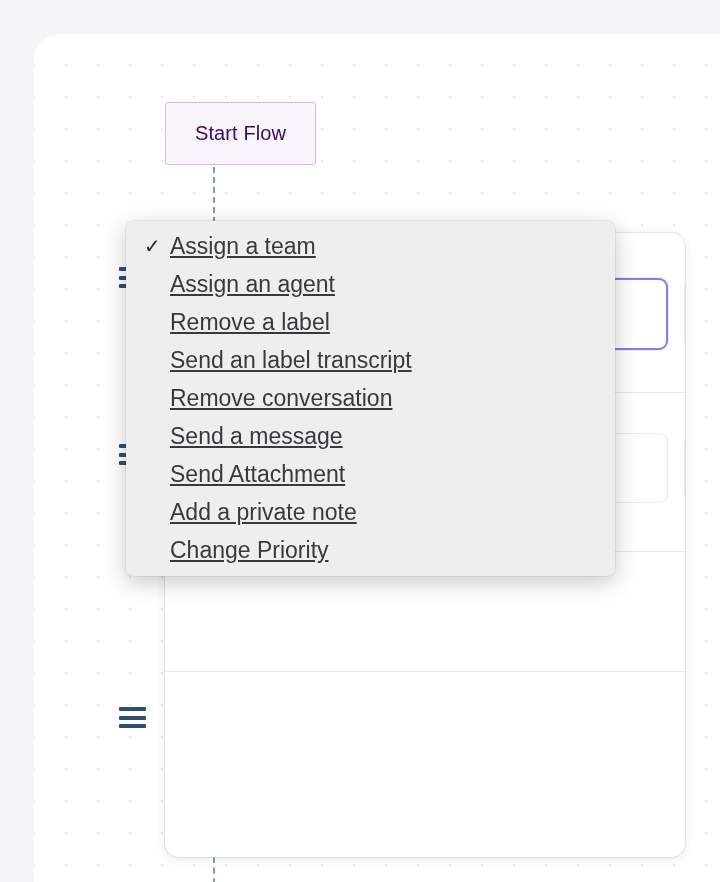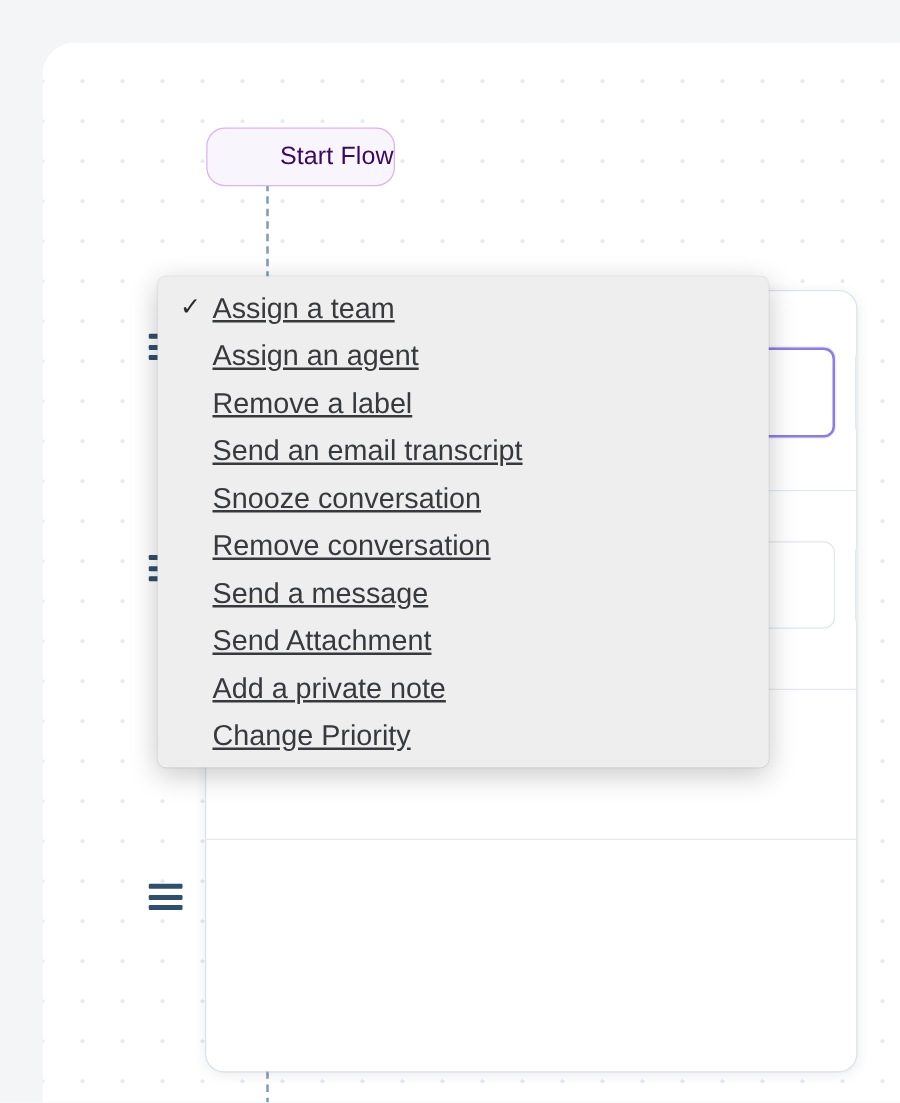--- a/index.html
+++ b/index.html
@@ -45,27 +45,27 @@
   }
   .connector.c-top    { left: 179px; top: 113px;  height: 86px; }
   .connector.c-bottom { left: 179px; top: 823px;  height: 59px; }
 
   
   .start-node {
     position: absolute;
     left: 131px;
     top: 68px;
     width: 151px;
-    height: 47px;
+    height: 63px;
     border: 1.6px solid #d8b4f0;
-    border-radius: 15px;
+    border-radius: 3px;
     background: #f9f5fd;
     display: flex;
     align-items: center;
-    justify-content: flex-end;
+    justify-content: center;
     z-index: 4;
   }
   .start-node .label {
     font-size: 20px;
     color: #3b0764;
     letter-spacing: .1px;
   }
 
   
   .action-card {
@@ -227,25 +227,21 @@
       <div class="dd-item">
         <span class="dd-check hidden">✓</span>
         <span class="dd-label">Assign an agent</span>
       </div>
       <div class="dd-item">
         <span class="dd-check hidden">✓</span>
         <span class="dd-label">Remove a label</span>
       </div>
       <div class="dd-item">
         <span class="dd-check hidden">✓</span>
-        <span class="dd-label">Send an email transcript</span>
-      </div>
-      <div class="dd-item">
-        <span class="dd-check hidden">✓</span>
-        <span class="dd-label">Snooze conversation</span>
+        <span class="dd-label">Send an label transcript</span>
       </div>
       <div class="dd-item">
         <span class="dd-check hidden">✓</span>
         <span class="dd-label">Remove conversation</span>
       </div>
       <div class="dd-item">
         <span class="dd-check hidden">✓</span>
         <span class="dd-label">Send a message</span>
       </div>
       <div class="dd-item">

